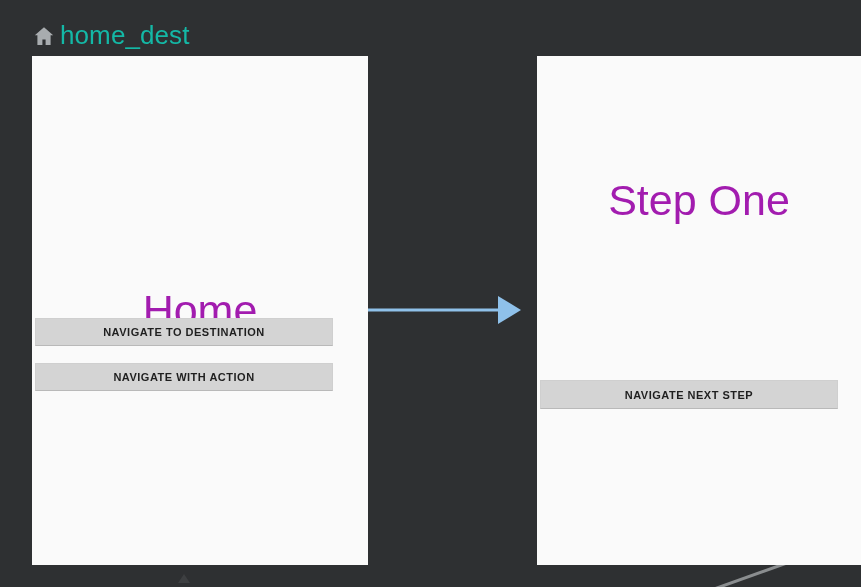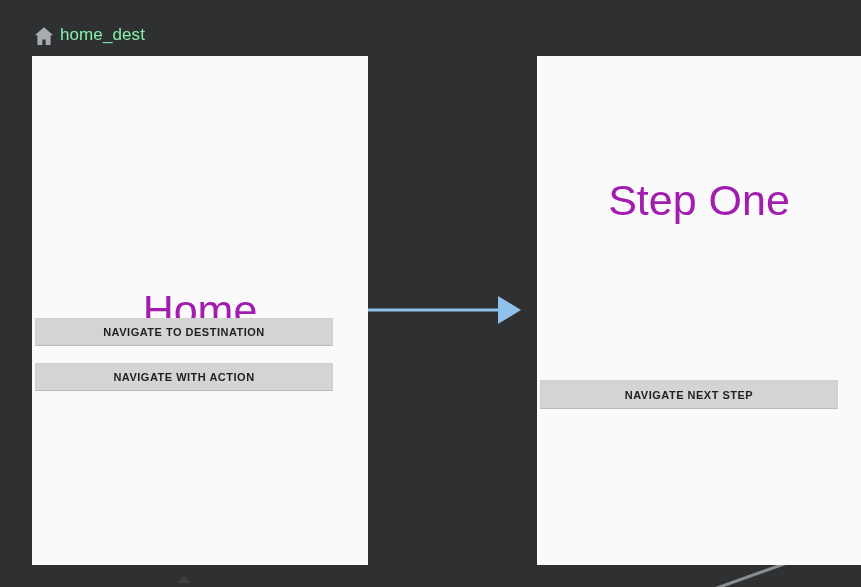--- a/index.html
+++ b/index.html
@@ -38,22 +38,22 @@
     position: absolute;
   }
   .destination-label {
     position: absolute;
     left: 0;
     top: -36px;
     display: flex;
     align-items: center;
     gap: 4px;
     white-space: nowrap;
-    color: #86efac;
-    font-size: 17px;
+    color: #14b8a6;
+    font-size: 26px;
     line-height: 30px;
     letter-spacing: 0.1px;
   }
   .destination-label .home-icon {
     display: inline-block;
     width: 24px;
     height: 24px;
     position: relative;
     top: 1px;
   }

